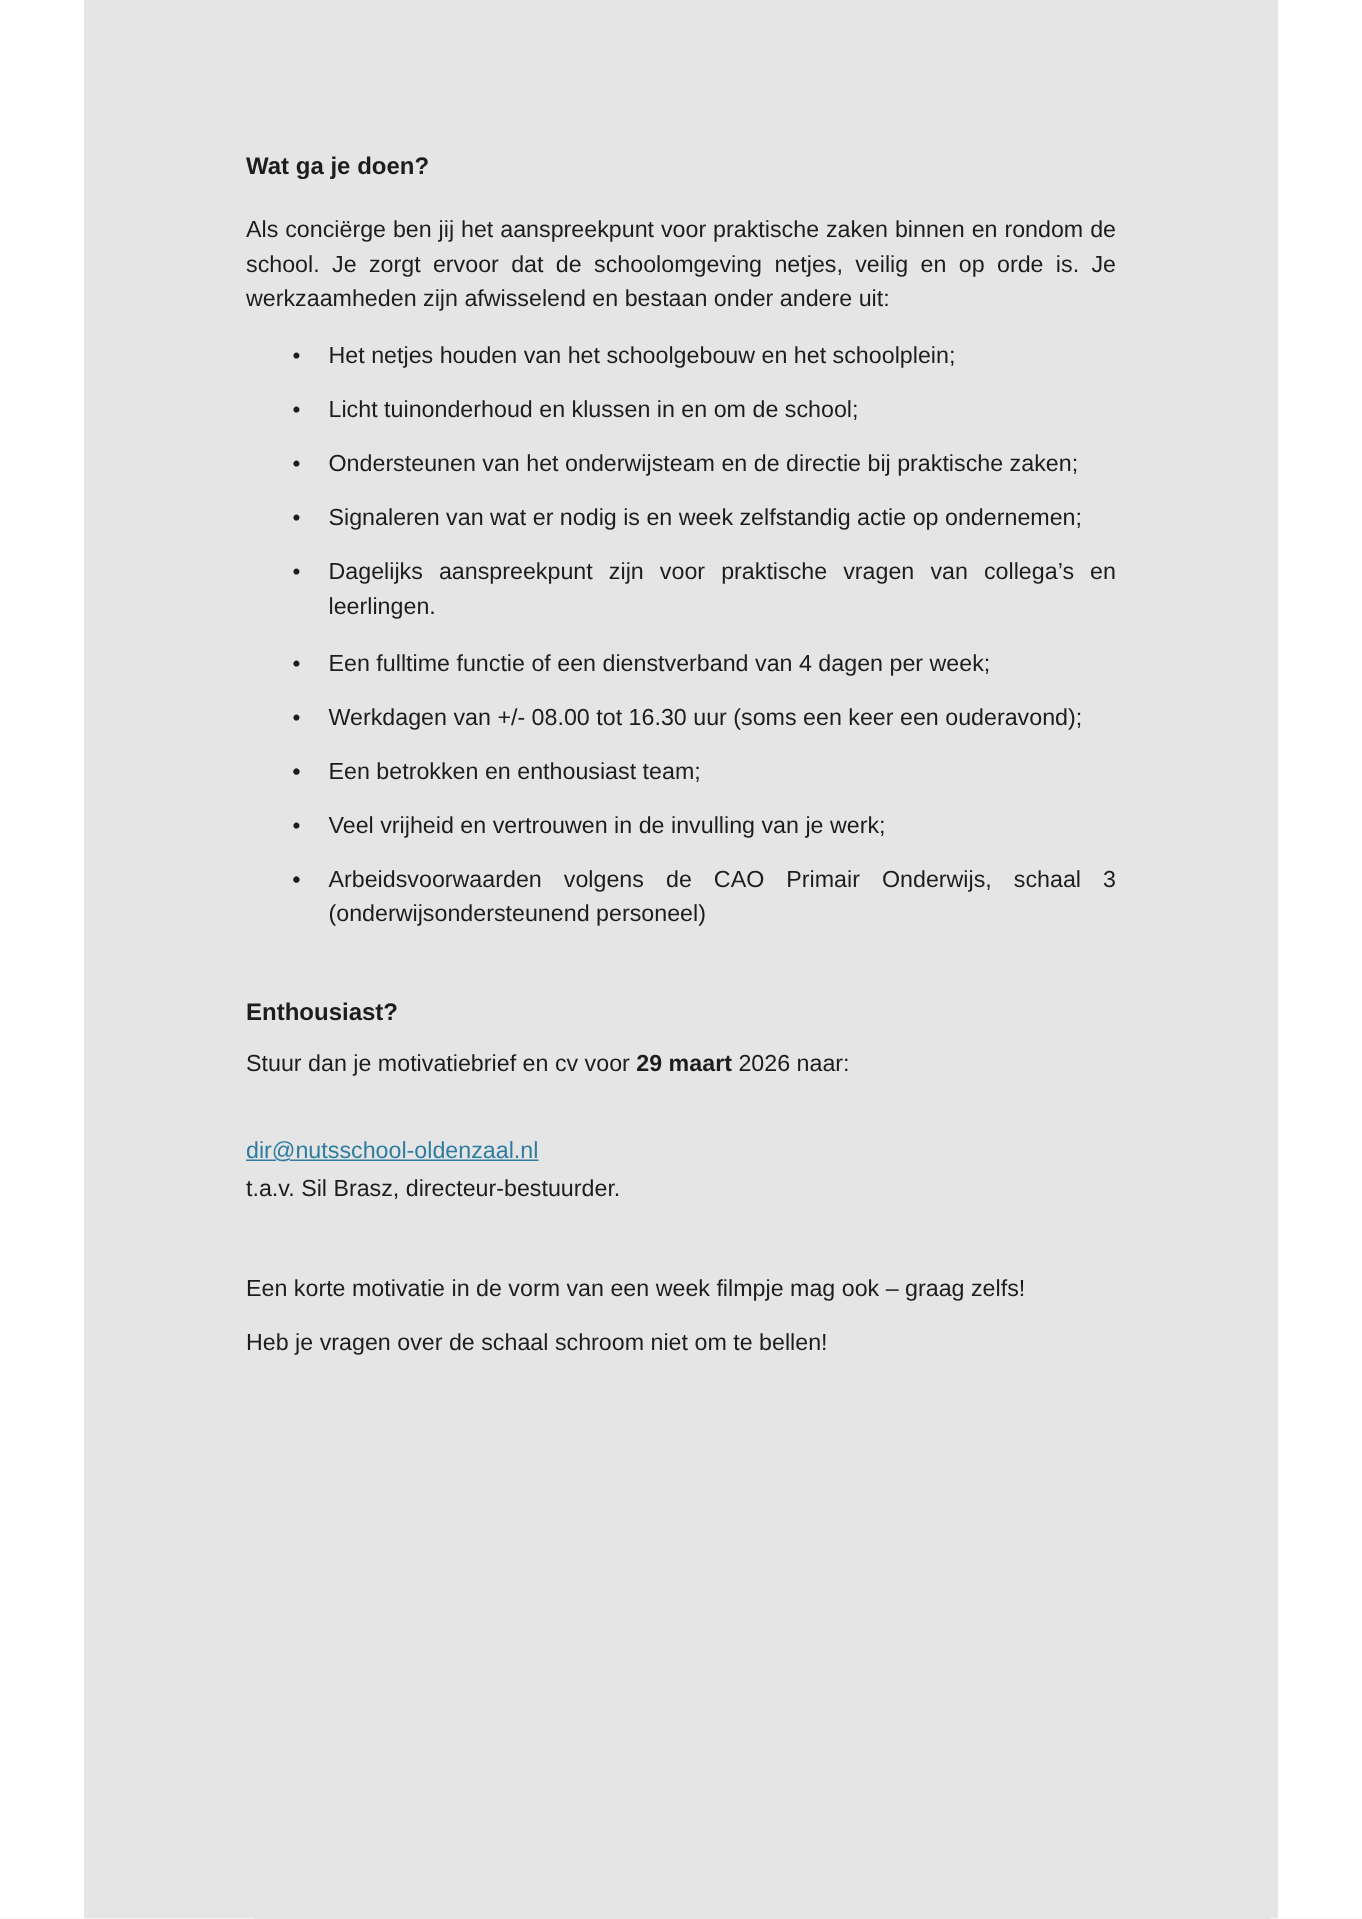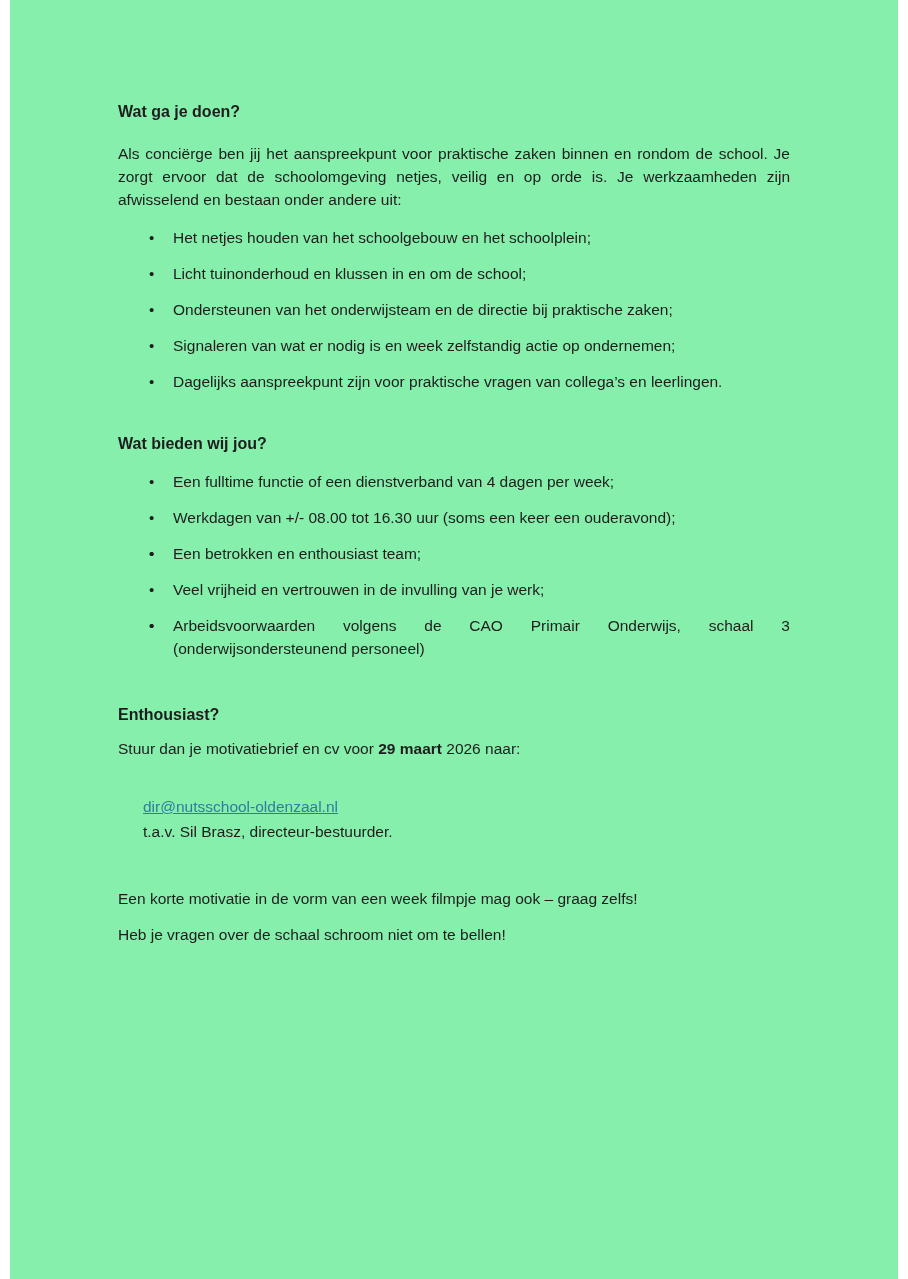--- a/index.html
+++ b/index.html
@@ -3,24 +3,24 @@
 <meta charset="utf-8">
 <title>Vacature</title>
 <style>
   html, body {
     margin: 0;
     padding: 0;
     background: #ffffff;
   }
   .page {
     position: relative;
-    width: 888px;
+    width: 796px;
     height: 1279px;
     margin: 0 auto;
-    background: #86efac;
+    background: #e5e5e5;
     box-sizing: border-box;
     padding: 100px 108px 0 108px;
     font-family: "Liberation Sans", "DejaVu Sans", sans-serif;
     font-size: 15.5px;
     line-height: 23px;
     color: #1d1d1d;
     overflow: hidden;
   }
   .heading {
     font-weight: 700;
@@ -45,21 +45,21 @@
   ul.bullets li .bullet {
     position: absolute;
     left: 31px;
     top: 0;
     font-size: 15px;
   }
   .section-offer .heading { margin-top: 39px; margin-bottom: 0; }
   .section-apply .heading { margin-top: 43px; margin-bottom: 11px; }
   .send-line { margin: 0; }
   .send-line .deadline { font-weight: 700; }
-  .contact-block { margin-top: 34px; line-height: 25px; margin-left: 25px; }
+  .contact-block { margin-top: 34px; line-height: 25px; }
   .email-link {
     color: #2e7da0;
     text-decoration: underline;
     cursor: pointer;
   }
   .attn-line { margin: 0; }
   .video-note { margin-top: 43px; }
   .questions-note { margin-top: 13px; }
 </style>
 </head>
@@ -88,21 +88,20 @@
         <span>Signaleren van wat er nodig is en week zelfstandig actie op ondernemen;</span>
       </li>
       <li>
         <span class="bullet">•</span>
         <span>Dagelijks aanspreekpunt zijn voor praktische vragen van collega’s en leerlingen.</span>
       </li>
     </ul>
   </div>
 
   <div class="section-offer">
-    <p class="heading">Wat bieden wij jou?</p>
     <ul class="bullets">
       <li>
         <span class="bullet">•</span>
         <span>Een fulltime functie of een dienstverband van 4 dagen per week;</span>
       </li>
       <li>
         <span class="bullet">•</span>
         <span>Werkdagen van +/- 08.00 tot 16.30 uur (soms een keer een ouderavond);</span>
       </li>
       <li>

